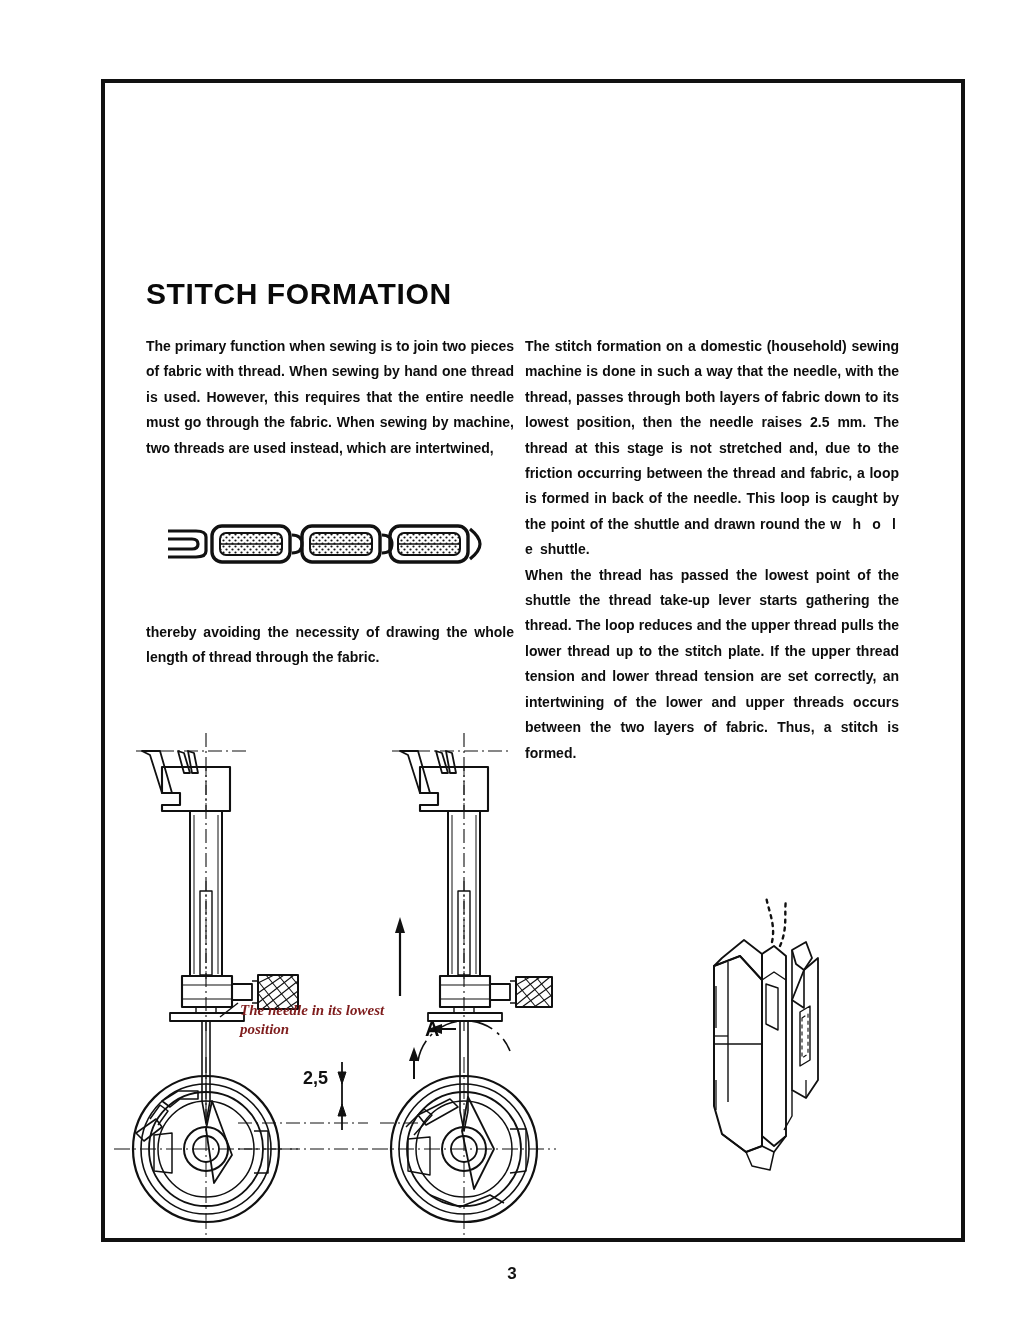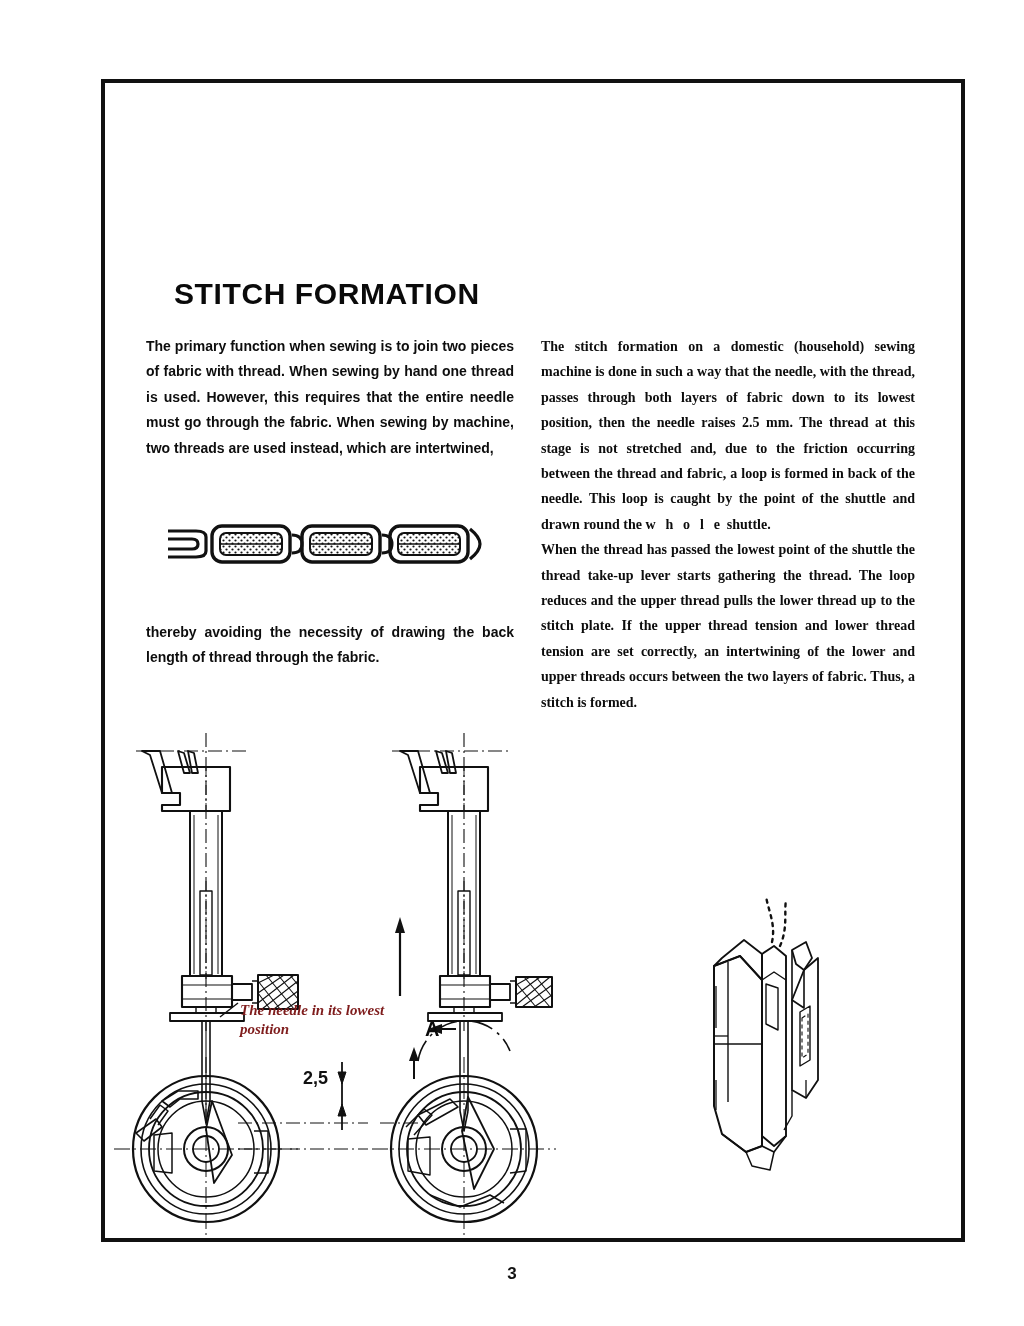--- a/index.html
+++ b/index.html
@@ -30,39 +30,38 @@
   
   #page-title {
     position: absolute;
     left: 146px;
     top: 277px;
     font-size: 30px;
     font-weight: bold;
     letter-spacing: 0.6px;
     color: #0a0a0a;
     font-family: "Liberation Sans", sans-serif;
-    margin-left: 28px;
   }
 
   
   .col {
     position: absolute;
     font-size: 14px;
     line-height: 25.4px;
     color: #0d0d0d;
     text-align: justify;
     font-weight: bold;
     font-family: "Liberation Sans", sans-serif;
     -webkit-font-smoothing: none;
   }
   .col p { margin: 0; }
 
   #col-left-top  { left: 146px; top: 334px;  width: 368px; }
   #col-left-bot  { left: 146px; top: 620px;  width: 368px; }
-  #col-right     { left: 541px; top: 334px;  width: 374px; font-family: Liberation Serif, serif; }
+  #col-right     { left: 525px; top: 334px;  width: 374px; }
 
   .spaced { letter-spacing: 3.2px; }
 
   
   #chainstitch-illustration {
     position: absolute;
     left: 166px;
     top: 515px;
     width: 320px;
     height: 58px;
@@ -185,21 +184,21 @@
         <rect x="10" y="18" width="62" height="22" rx="6" ry="6" stroke-width="2" fill="url(#stipple)"></rect>
         <line x1="10" y1="29" x2="72" y2="29" stroke-width="1.6"></line>
       </g>
 
       <path d="M304 14 Q314 22 314 29 Q314 36 304 44" stroke-width="3.2"></path>
     </g>
   </svg>
 </div>
 
 <div class="col" id="col-left-bot">
-  <p>thereby avoiding the necessity of drawing the back length of thread through the fabric.</p>
+  <p>thereby avoiding the necessity of drawing the whole length of thread through the fabric.</p>
 </div>
 
 <div class="col" id="col-right">
   <p><span>The stitch formation on a domestic (household) sewing machine is done in such a way that the needle, with the thread, passes through both layers of fabric down to its lowest position, then the needle raises 2.5 mm. The thread at this stage is not stretched and, due to the friction occurring between the thread and fabric, a loop is formed in back of the needle. This loop is caught by the point of the shuttle and drawn round the</span> <span class="spaced">w h o l e</span><span> shuttle.</span></p>
   <p>When the thread has passed the lowest point of the shuttle the thread take-up lever starts gathering the thread. The loop reduces and the upper thread pulls the lower thread up to the stitch plate. If the upper thread tension and lower thread tension are set correctly, an intertwining of the lower and upper threads occurs between the two layers of fabric. Thus, a stitch is formed.</p>
 </div>
 
 <div id="diagram-needle-lowest">
   <svg width="258" height="500" viewBox="0 0 258 500">
     <g fill="none" stroke="#101010" stroke-width="1.8" stroke-linejoin="round">

